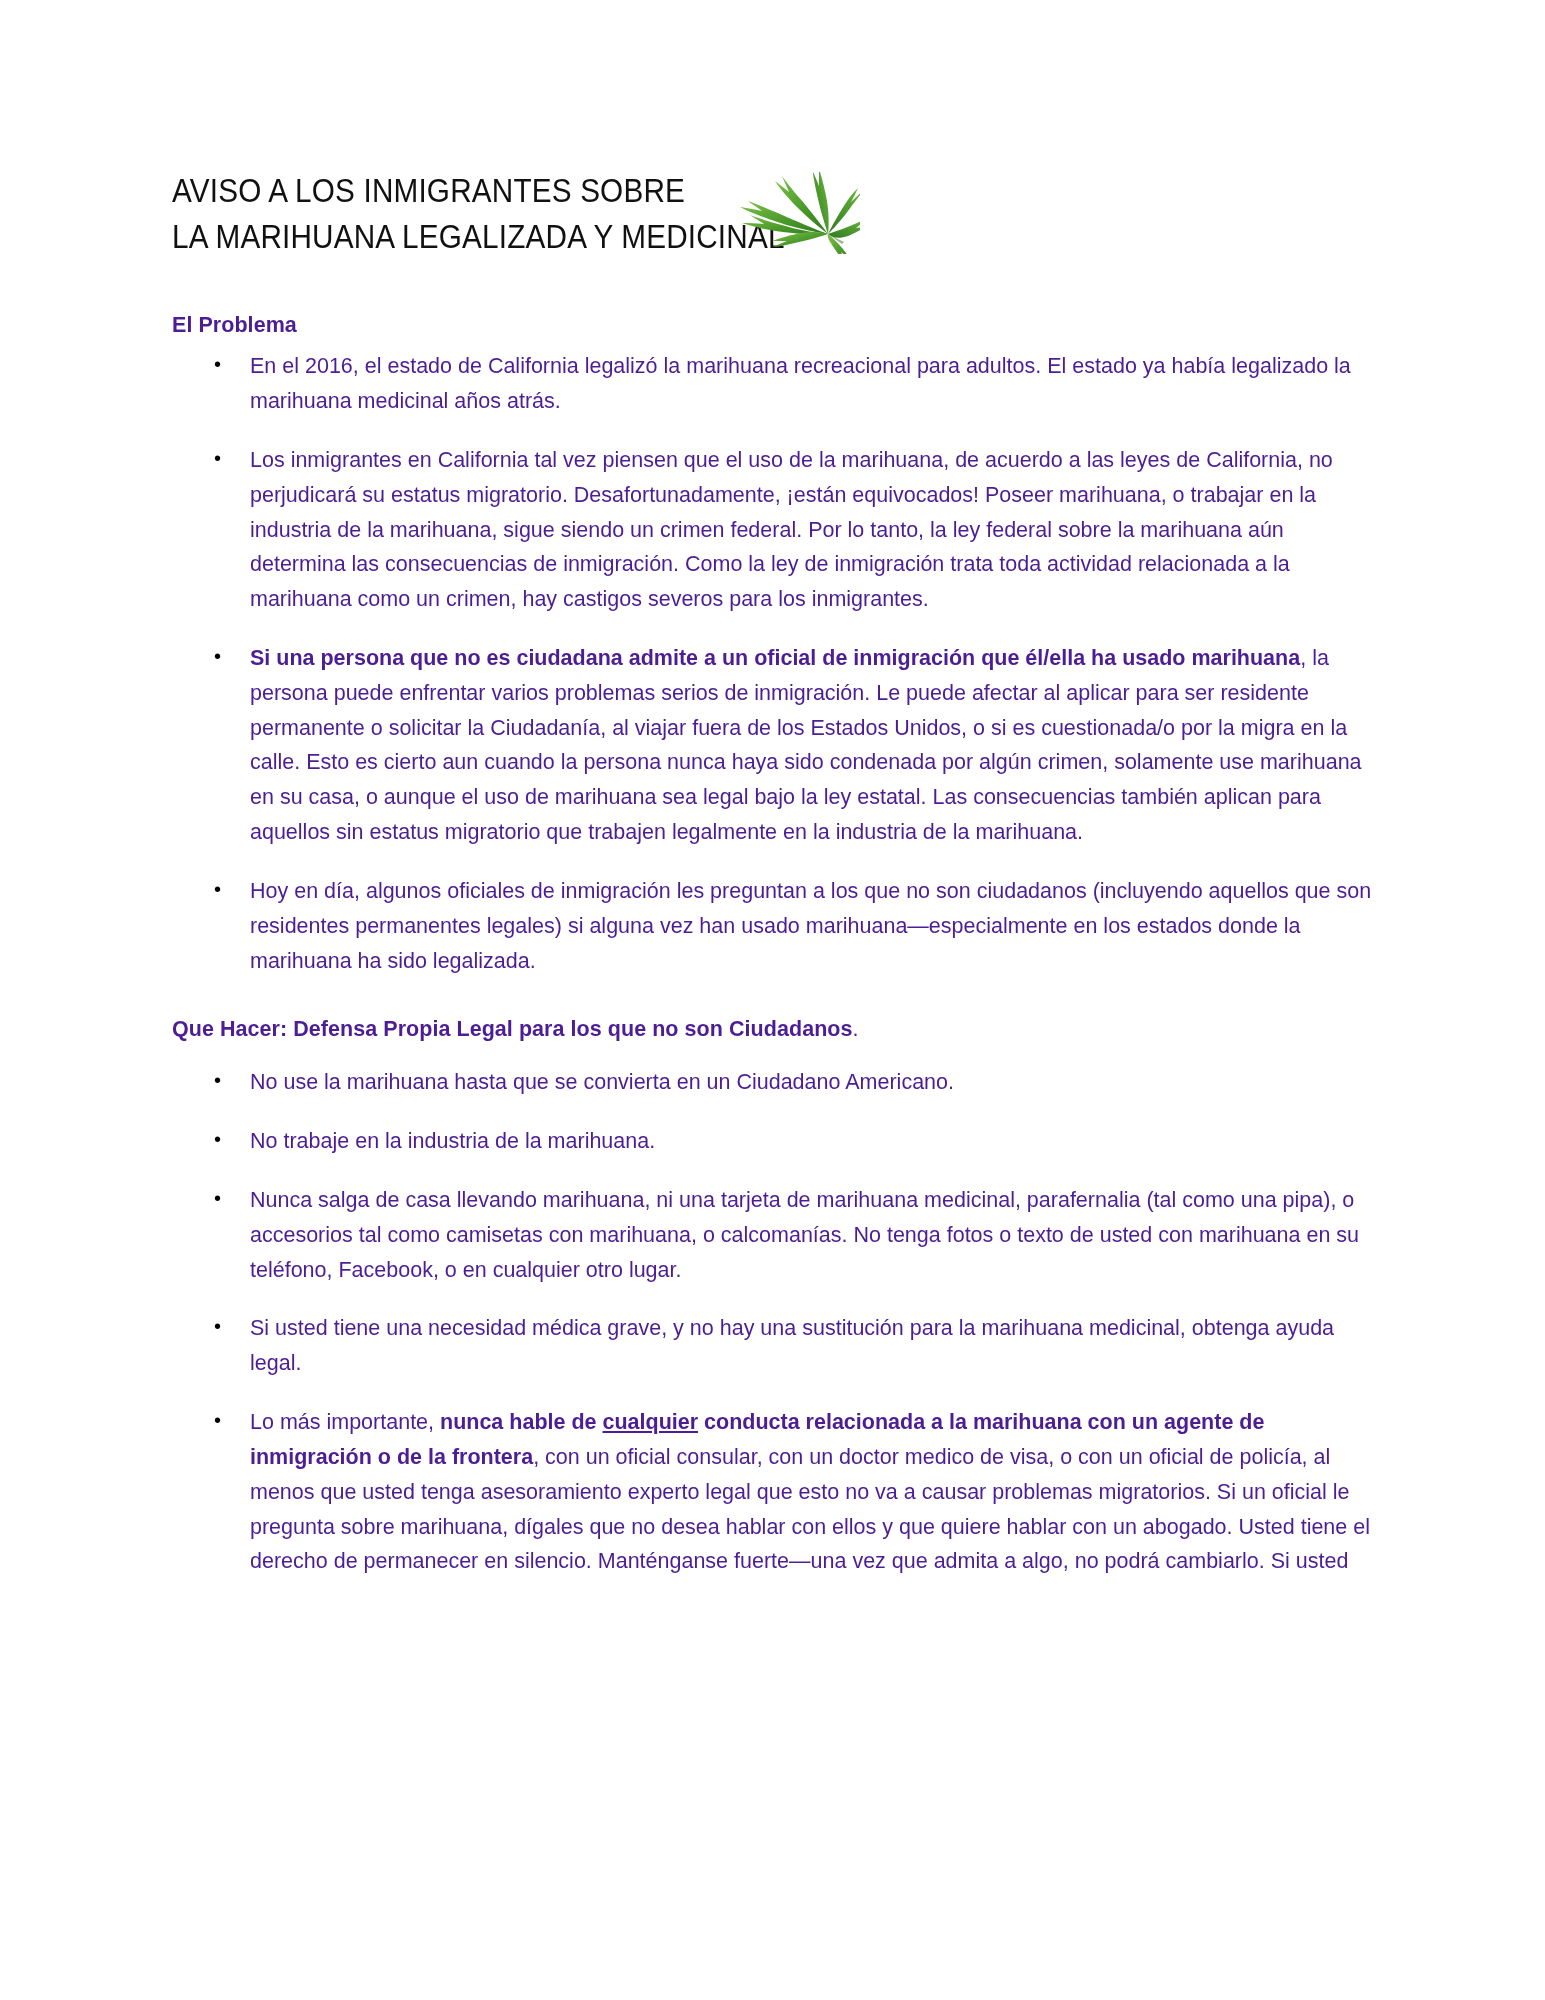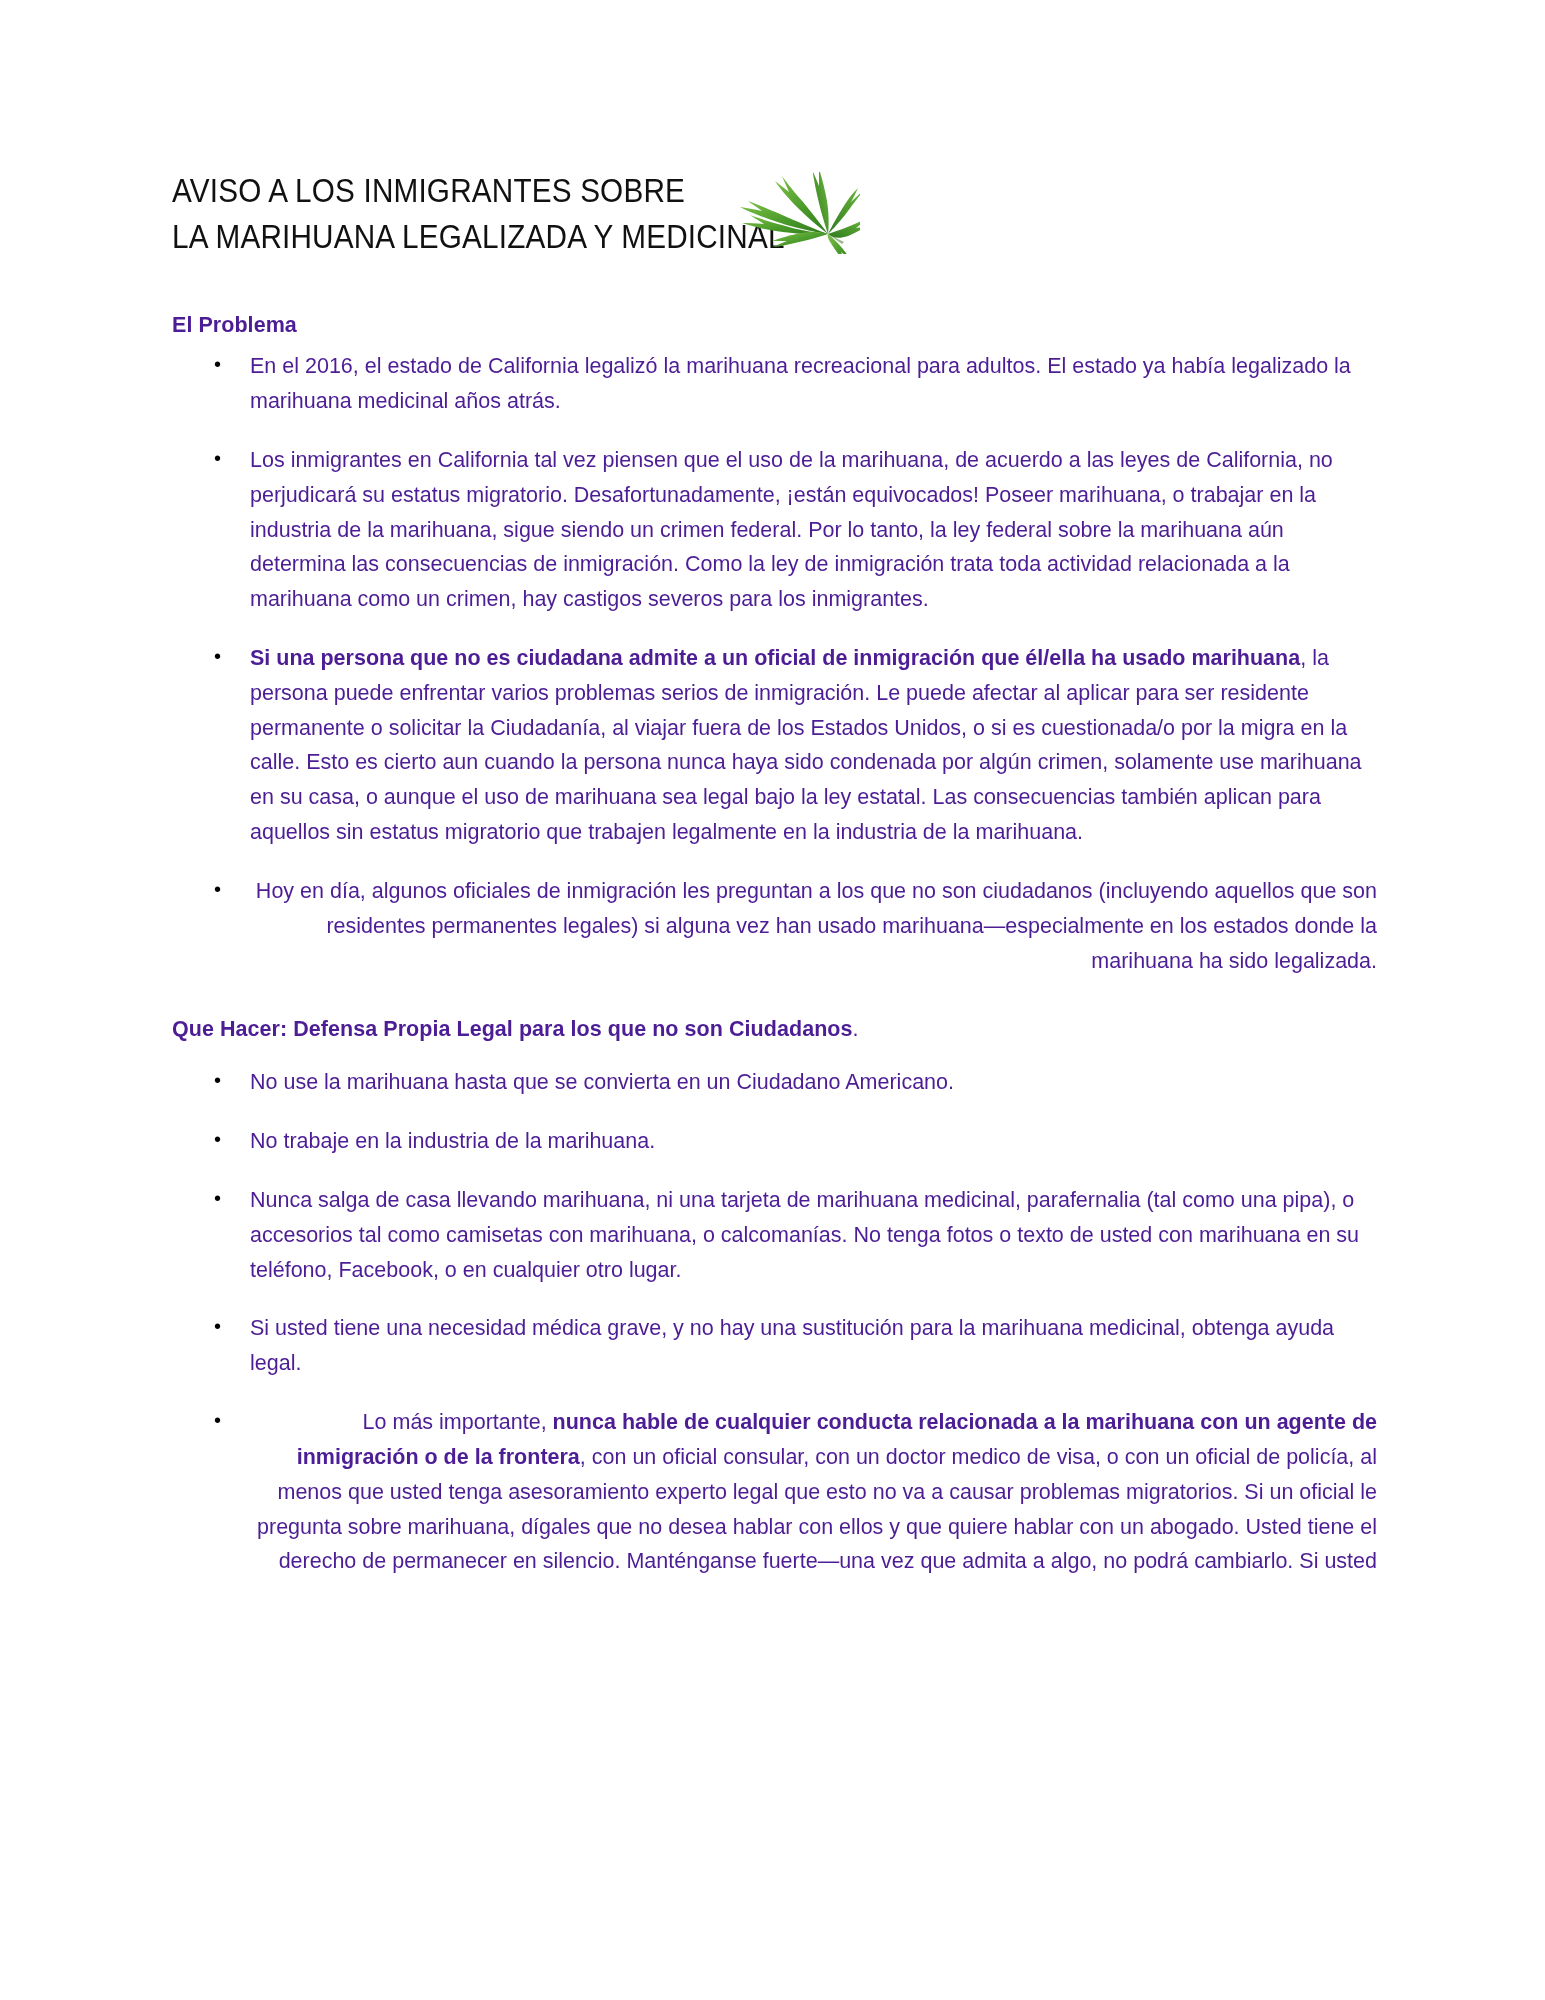--- a/index.html
+++ b/index.html
@@ -72,32 +72,32 @@
     list-style: none;
     margin: 0;
     padding: 0;
   }
   ul.bullets > li {
     position: relative;
     padding-left: 78px;
     margin-bottom: 24px;
     text-align: left;
   }
-  ul.bullets > li:last-child { margin-bottom: 0; text-align: right; }
+  ul.bullets > li:last-child { margin-bottom: 0; }
   ul.bullets > li::before {
     content: "\2022";
     position: absolute;
     left: 42px;
     top: -1px;
     font-size: 20px;
     line-height: inherit;
     color: #000;
   }
   .b { font-weight: bold; }
-  .u { }
+  .u { text-decoration: underline; }
 
   
   .logo-wrap {
     position: absolute;
     left: 50%;
     top: 1738px;
     transform: translateX(-50%);
     width: 124px;
     height: 124px;
   }

